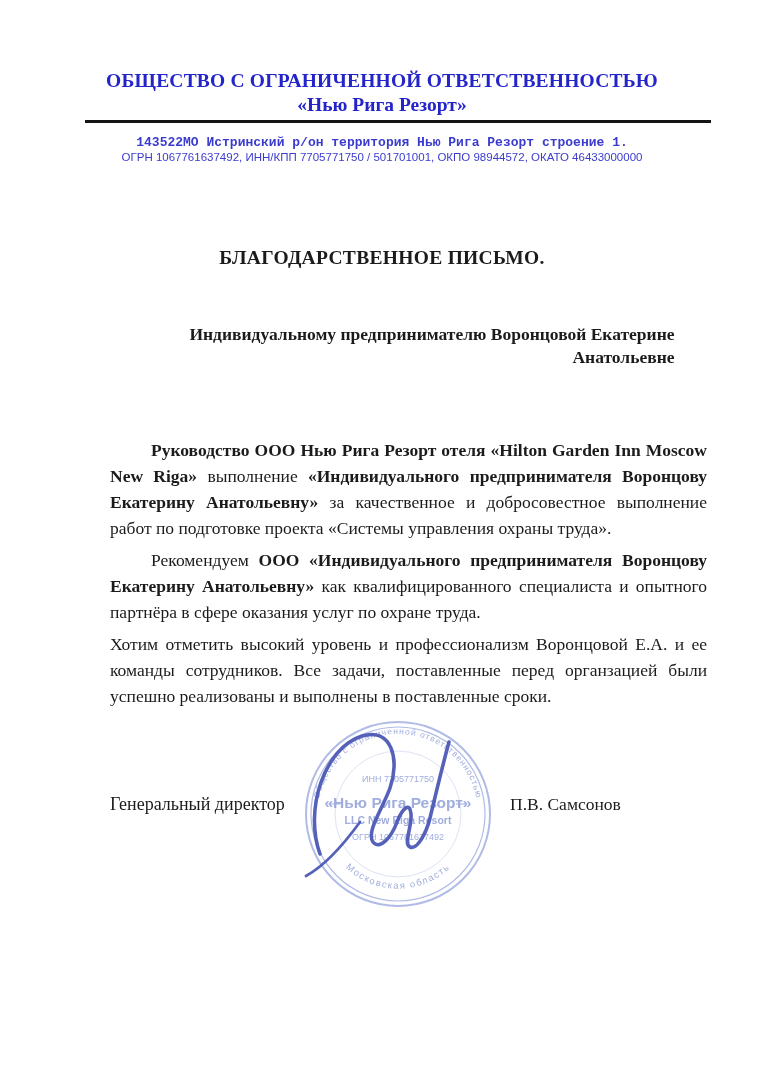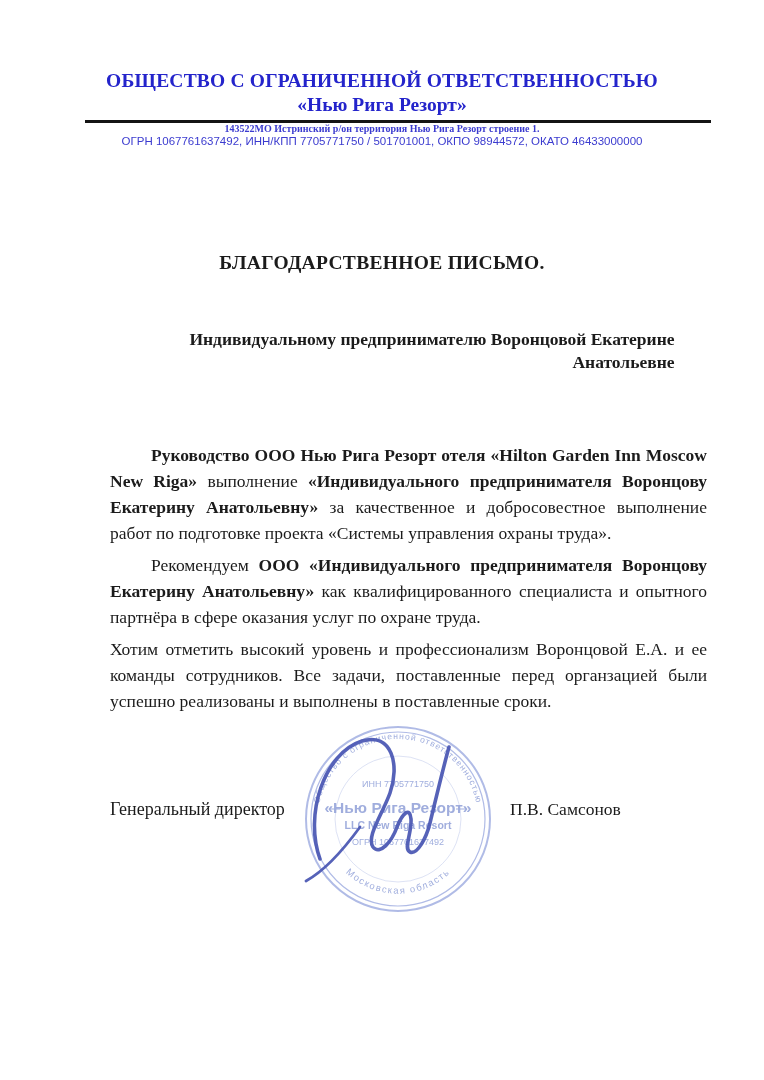--- a/index.html
+++ b/index.html
@@ -16,28 +16,28 @@
     font-size:19.5px; font-weight:bold; color:#2424cb; letter-spacing:0.2px;
   }
   .org-line2 {
     font-size:19.5px; font-weight:bold; color:#2424cb; margin-top:2px;
   }
   .rule {
     height:0; border-top:3px solid #141414;
     margin:4px 53px 0 85px;
   }
   .addr1 {
-    font-size:10px; font-weight:bold; color:#3b3bcf;
+    margin-top:12px; font-size:13px; font-weight:bold; color:#3b3bcf;font-family:Liberation Mono, monospace;
   }
   .addr2 {
     margin-top:1px; font-size:11.5px; color:#3b3bcf;
     font-family:"Liberation Sans", sans-serif;
   }
   .doc-title {
-    text-align:center; margin-top:105px;
+    text-align:center; margin-top:84px;
     font-size:19.5px; font-weight:bold; letter-spacing:0.3px;
   }
   .addressee {
     text-align:right; margin:54px auto 0; max-width:585px;
     font-size:17.5px; font-weight:bold; line-height:23px;
   }
   .body-text {
     margin:68px 57px 0 110px;
     font-size:17.5px; line-height:26px; text-align:justify;
   }

